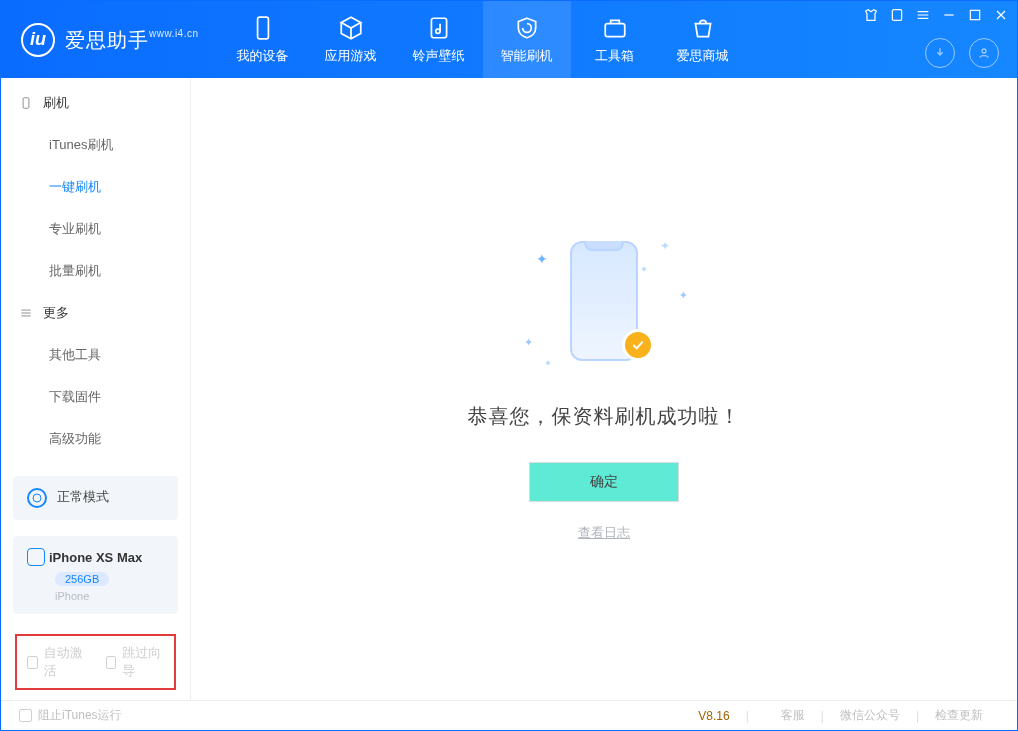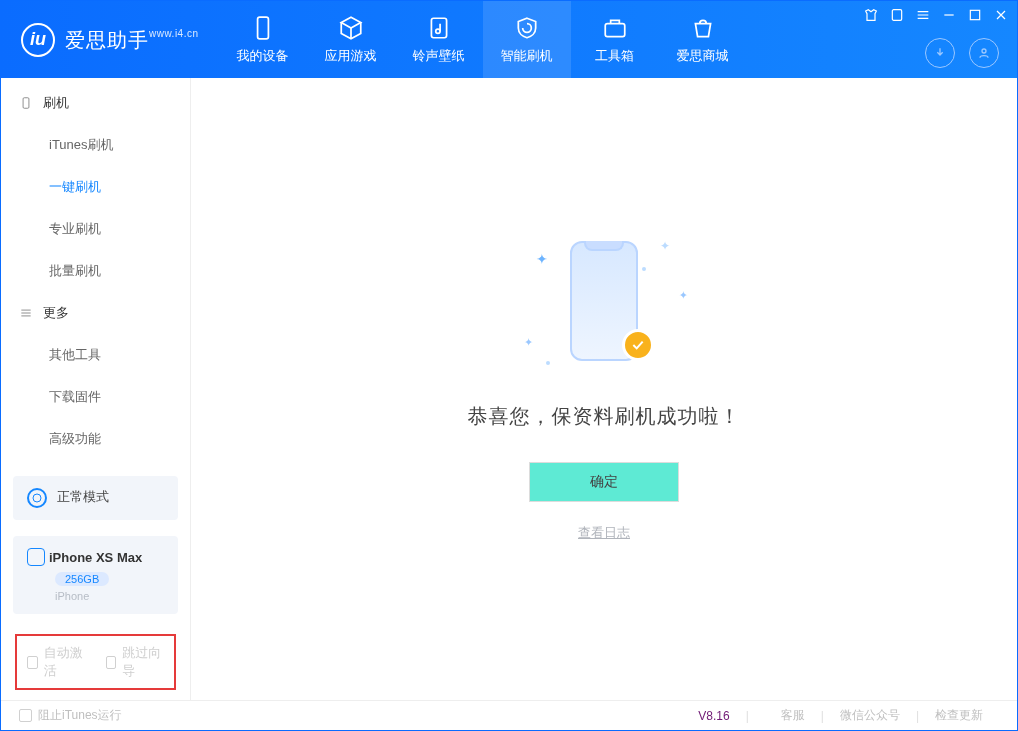--- a/index.html
+++ b/index.html
@@ -67,21 +67,21 @@
   .d1{right:38px; top:30px} .d2{left:22px; bottom:2px}
 
   .msg { font-size: 20px; color: #444; margin-bottom: 32px; letter-spacing: 1px; text-align: right; }
   .ok-btn { width: 150px; height: 40px; border: 1px solid #dcdcdc; background:#5eead4; font-size: 14px; color:#444; cursor:pointer; margin-bottom: 22px; }
   .log-link { font-size: 13px; color: #b0b4bb; text-decoration: underline; cursor: pointer; }
 
   
   .footer { height: 30px; border-top: 1px solid #eee; display: flex; align-items: center; font-size: 12px; color: #bfbfbf; padding: 0 18px; }
   .footer label { display:flex; align-items:center; gap:6px; cursor:pointer; }
   .footer-right { margin-left:auto; display:flex; align-items:center; gap:0; }
-  .ver { color:#701a75; }
+  .ver { color:#a16207; }
   .flink { color:#bfbfbf; padding:0 16px; cursor:pointer; }
   .sep { color:#e0e0e0; }
 </style>
 </head>
 <body>
 
 <div class="header">
   <div class="logo">
     <div class="logo-icon">iu</div>
     <div class="logo-text">

